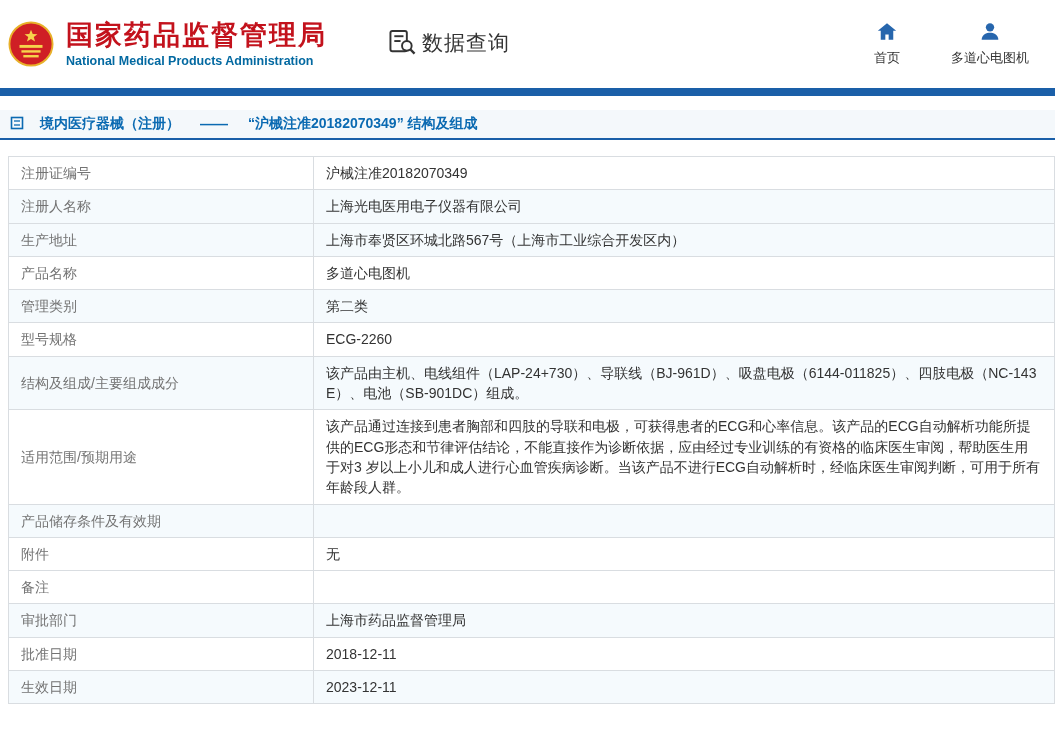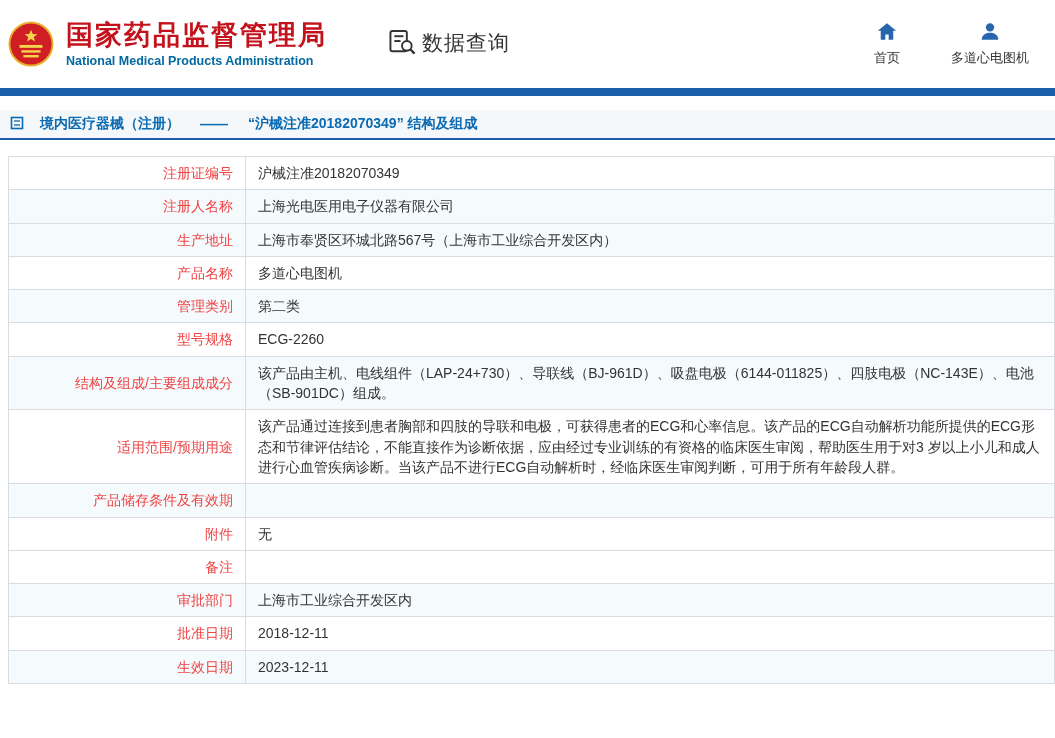--- a/index.html
+++ b/index.html
@@ -48,21 +48,21 @@
   .info-table {
     width:1047px; margin:16px 0 0 8px;
     border-collapse:collapse; font-size:14px; color:#333;
     table-layout:fixed;
   }
   .info-table td {
     border:1px solid #d9dde1; padding:6px 12px; line-height:1.45;
     vertical-align:middle; word-break:break-all;
   }
   .info-table td.label {
-    width:237px; text-align:right; background:transparent; color:#ef4444;
+    width:305px; background:transparent; color:#737373;
   }
   .info-table tr.alt { background:#f5fafd; }
 </style>
 </head>
 <body>
 
 <div class="page">
 
   <header class="site-header">
     <div class="brand">
@@ -173,21 +173,21 @@
           <tr>
             <td class="label">附件</td>
             <td class="value">无</td>
           </tr>
           <tr>
             <td class="label">备注</td>
             <td class="value"></td>
           </tr>
           <tr class="alt">
             <td class="label">审批部门</td>
-            <td class="value">上海市工业综合开发区内</td>
+            <td class="value">上海市药品监督管理局</td>
           </tr>
           <tr>
             <td class="label">批准日期</td>
             <td class="value">2018-12-11</td>
           </tr>
           <tr class="alt">
             <td class="label">生效日期</td>
             <td class="value">2023-12-11</td>
           </tr>
         </tbody>

